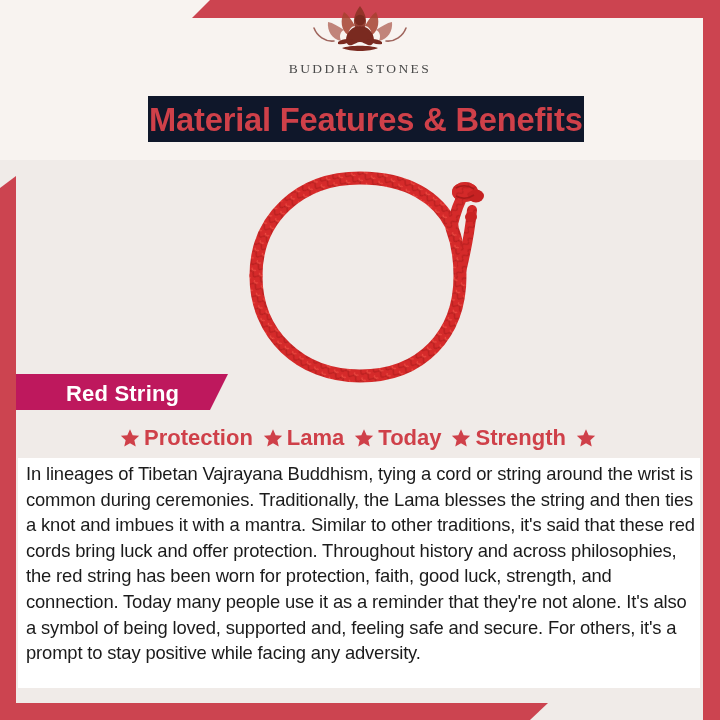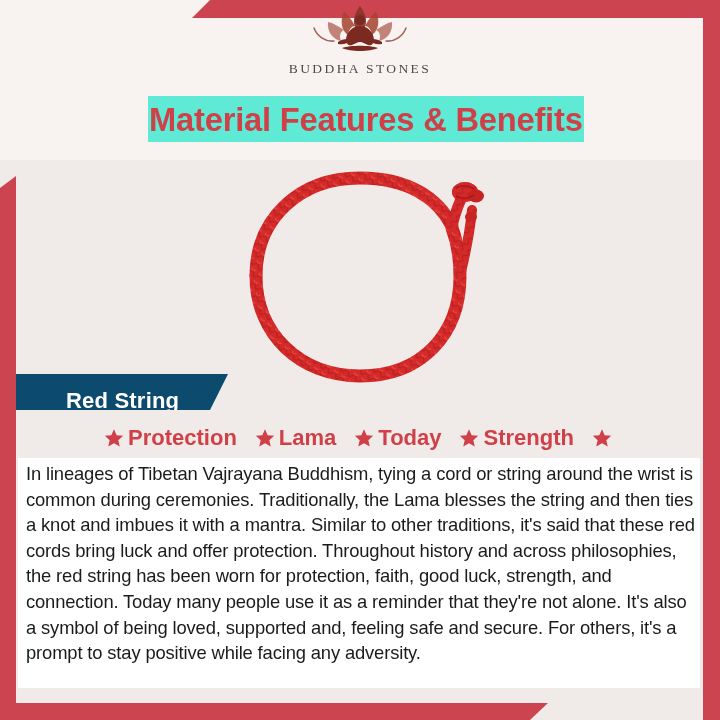--- a/index.html
+++ b/index.html
@@ -67,21 +67,21 @@
     letter-spacing: 2.4px;
     color: #4a4a4a;
     font-weight: 400;
   }
 
   
   .title-band {
     position: absolute;
     left: 148px; top: 96px;
     width: 436px; height: 46px;
-    background: #5eead4;
+    background: #0f172a;
     display: flex; align-items: center; justify-content: center;
   }
   .title-text {
     color: #cf4049;
     font-size: 34px;
     font-weight: bold;
     letter-spacing: -0.2px;
     transform: scaleX(0.96);
     white-space: nowrap;
   }
@@ -92,39 +92,39 @@
     left: 160px; top: 148px;
     width: 400px; height: 258px;
   }
   .product-svg { width: 100%; height: 100%; display: block; }
 
   
   .ribbon {
     position: absolute;
     left: 16px; top: 374px;
     width: 212px; height: 40px;
-    background: #0c4a6e;
+    background: #be185d;
     clip-path: polygon(0 0, 212px 0, 194px 36px, 0 36px);
-    display: flex; align-items: flex-end;
+    display: flex; align-items: center;
   }
   .ribbon-text {
     color: #ffffff;
     font-size: 22px;
     font-weight: bold;
     padding-left: 50px;
     letter-spacing: 0.2px;
   }
 
   
   .benefits {
     position: absolute;
     left: 16px; top: 420px;
     width: 688px; height: 36px;
     display: flex; align-items: center; justify-content: center;
-    gap: 18px;
+    gap: 10px;
   }
   .benefit {
     display: flex; align-items: center;
     color: #cf4049;
     font-size: 22px;
     font-weight: bold;
     white-space: nowrap;
   }
   .star {
     width: 20px; height: 20px;

